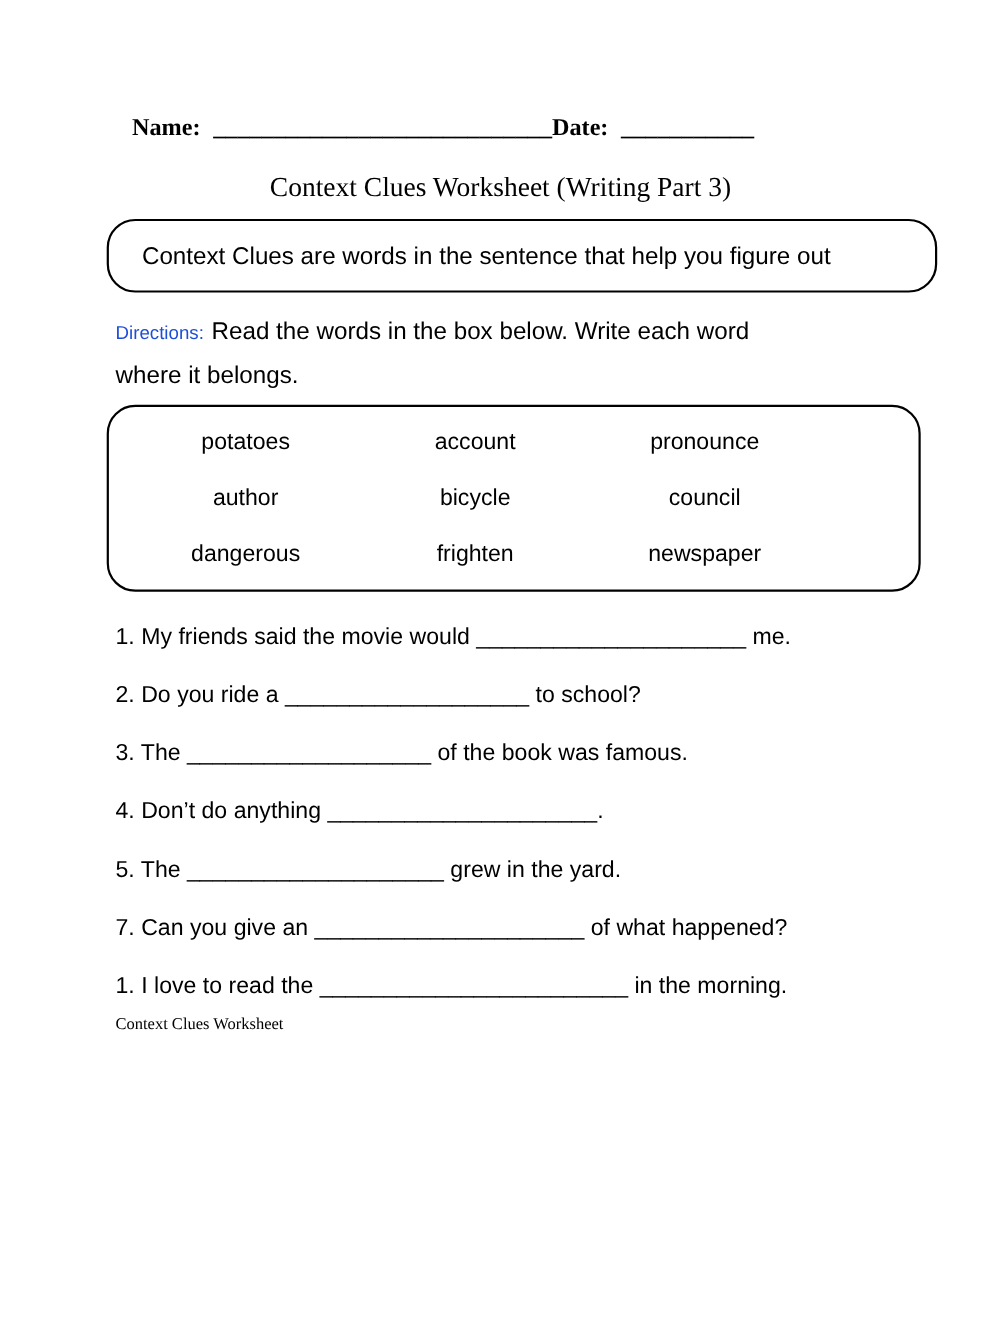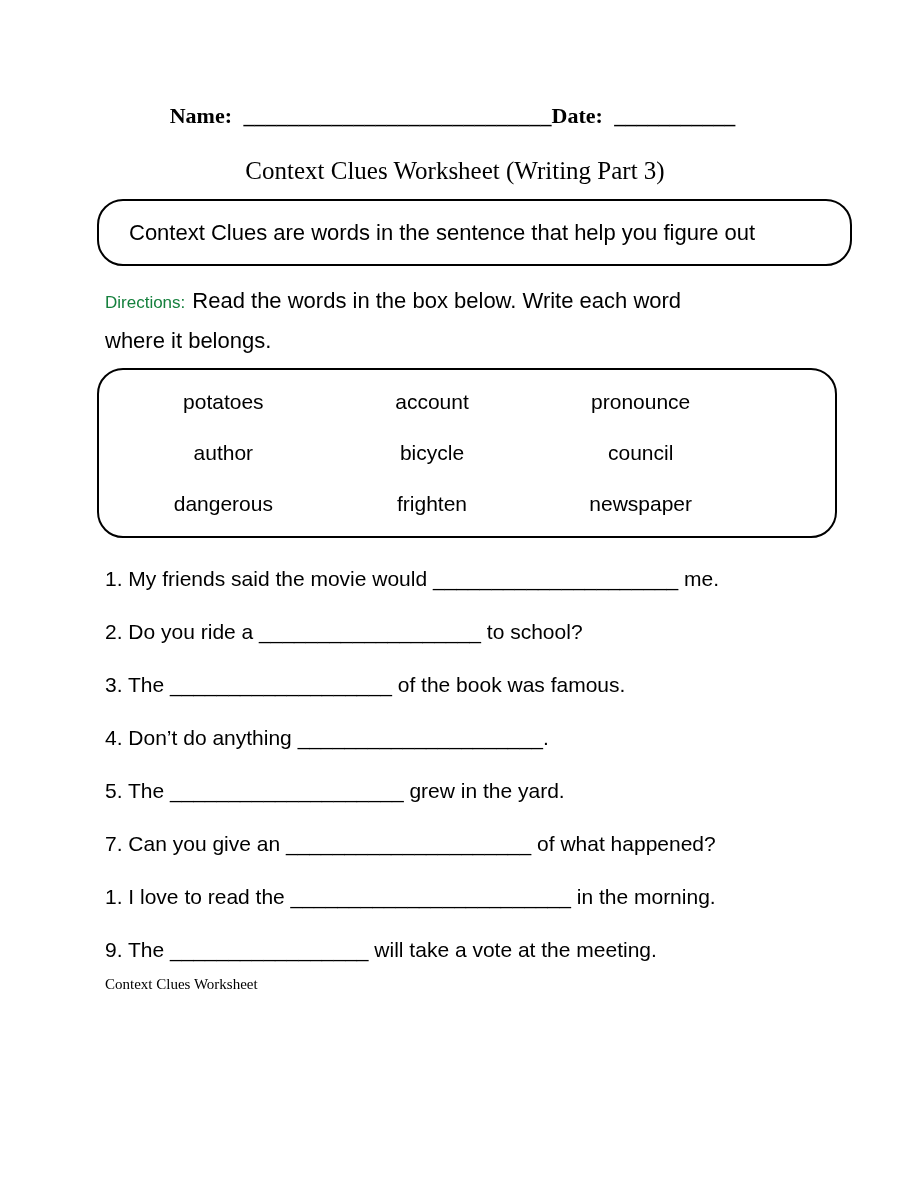--- a/index.html
+++ b/index.html
@@ -5,21 +5,21 @@
   html,body{margin:0;padding:0;background:#ffffff;}
   .page{
     position:relative;
     width:910px;height:1199px;
     background:#ffffff;color:#000000;
     font-family:"Liberation Sans",sans-serif;
     overflow:hidden;
   }
   .serif{font-family:"Liberation Serif",serif;font-weight:bold;}
   .header-row{
-    display:flex;justify-content:center;
+    display:flex;justify-content:flex-start;
     padding:103px 125px 0 120px;
     font-size:22px;
   }
   .field{white-space:nowrap;}
   .field .blank{margin-left:6px;}
   .title{
     margin:28px 0 0;
     text-align:center;
     font-family:"Liberation Serif",serif;
     font-weight:normal;
@@ -34,21 +34,21 @@
     padding:13px 18px 13px 30px;
     font-size:22px;
     line-height:37px;
   }
   .directions{
     margin:16px 0 0 105px;
     font-size:22px;
     line-height:38px;
   }
   .dir-label{
-    color:#15803d;
+    color:#1d4ed8;
     font-size:17px;
     margin-right:7px;
   }
   .word-box{
     box-sizing:border-box;
     width:740px;height:170px;
     margin:8px 0 0 97px;
     border:2px solid #000;
     border-radius:26px;
     padding:6px 90px 6px 20px;
@@ -120,18 +120,17 @@
   </div>
 
   <div class="questions">
       <div class="question">1. My friends said the movie would _____________________ me.</div>
       <div class="question">2. Do you ride a ___________________ to school?</div>
       <div class="question">3. The ___________________ of the book was famous.</div>
       <div class="question">4. Don’t do anything _____________________.</div>
       <div class="question">5. The ____________________ grew in the yard.</div>
       <div class="question">7. Can you give an _____________________ of what happened?</div>
       <div class="question">1. I love to read the ________________________ in the morning.</div>
-      <div class="question">9. The _________________ will take a vote at the meeting.</div>
     </div>
 
   <div class="footer">Context Clues Worksheet</div>
 
 </div>
 
 </body></html>

